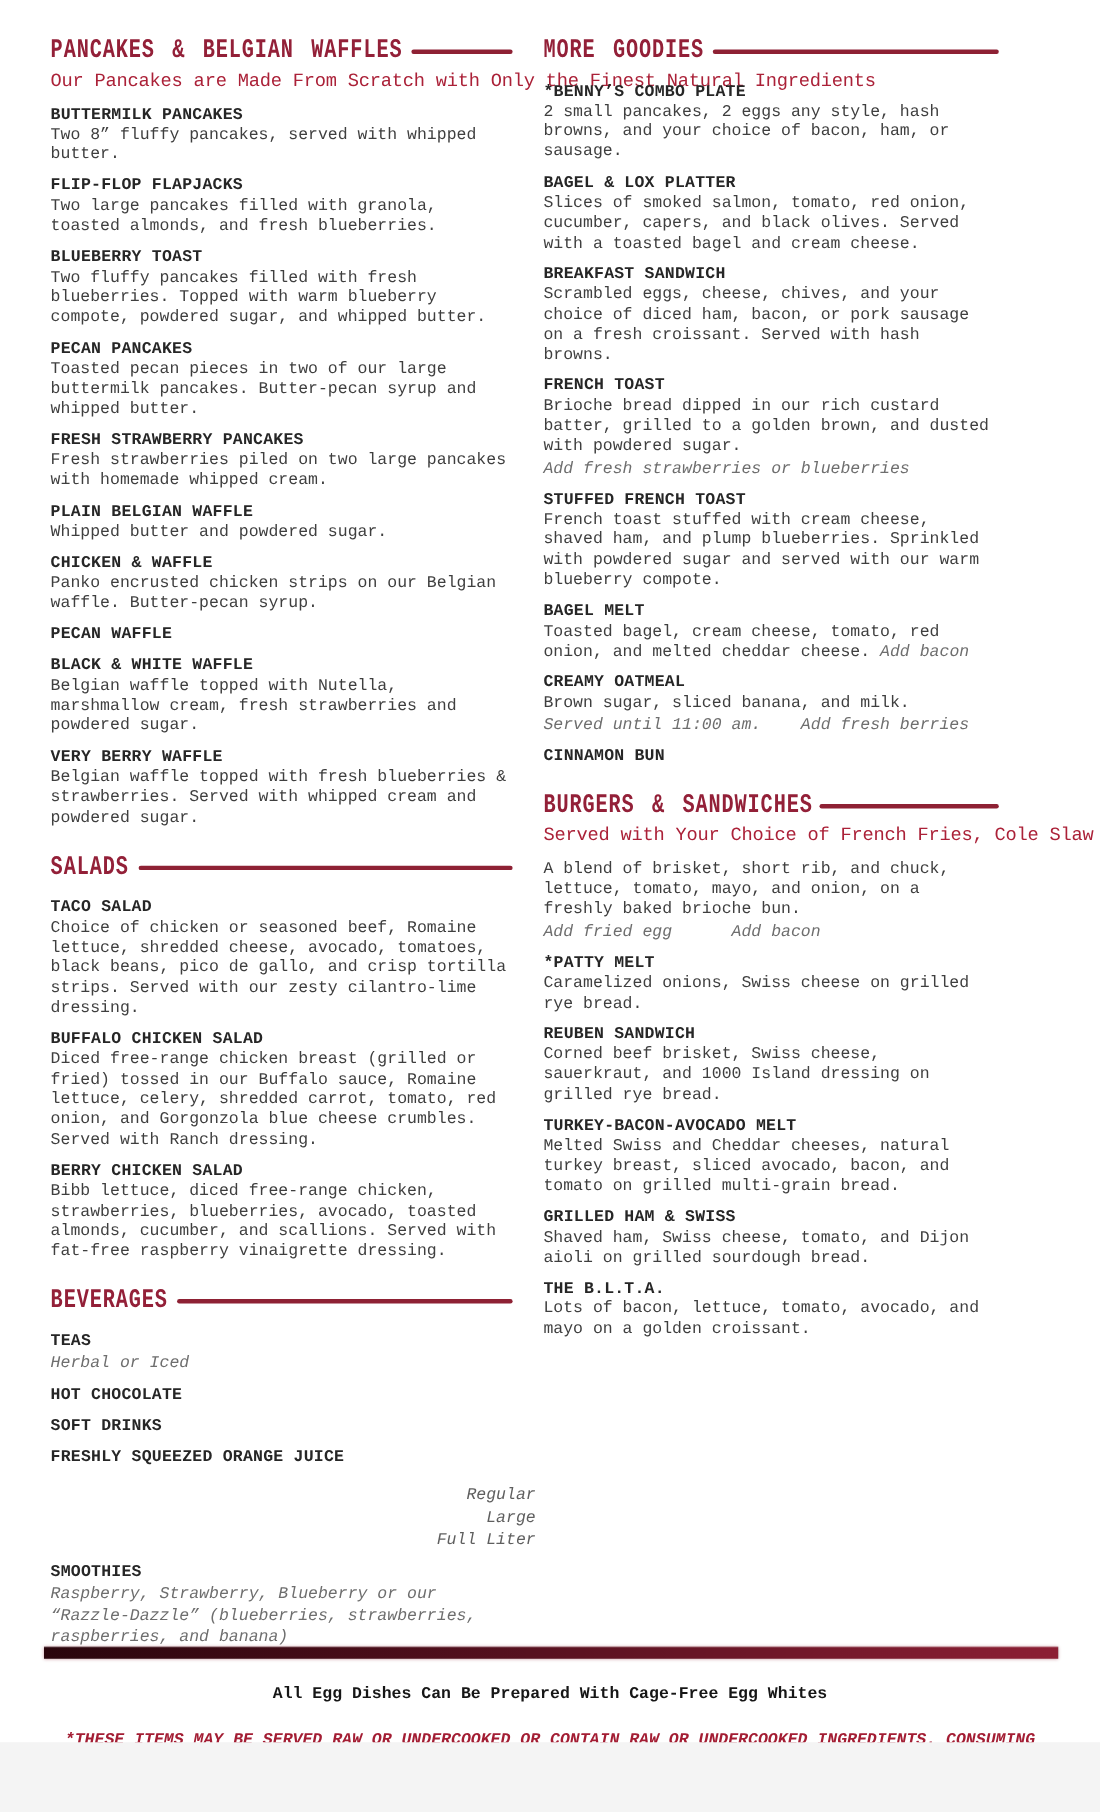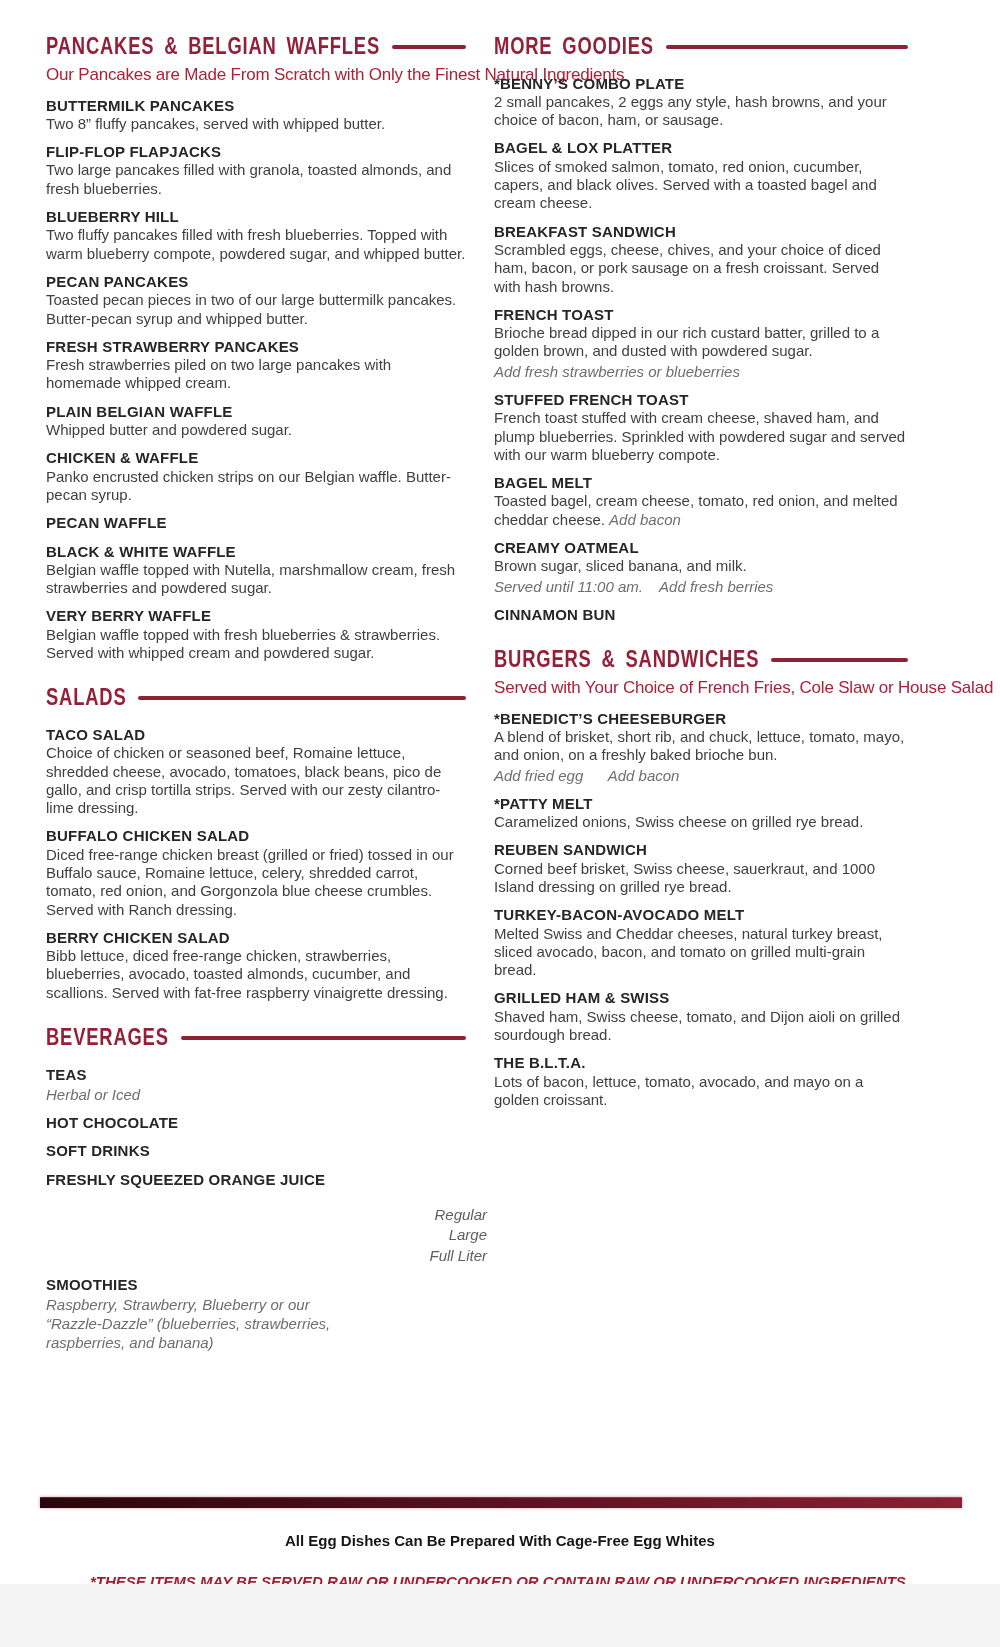--- a/index.html
+++ b/index.html
@@ -1,17 +1,17 @@
 <!DOCTYPE html>
 <html><head>
 <meta charset="utf-8">
 <style>
   html,body{margin:0;padding:0;background:#f4f4f4;}
   .page{position:relative;width:1000px;height:1584px;margin:0 auto;background:#ffffff;
-        font-family:Liberation Sans, sans-serif;overflow:hidden;color:#3F3F3F;}
+        font-family:Liberation Mono, monospace;overflow:hidden;color:#3F3F3F;}
   .col{position:absolute;top:33px;}
   .col-left{left:46px;width:420px;}
   .col-right{left:494px;width:414px;}
 
   .menu-section + .menu-section{margin-top:22px;}
   .sec-head{display:flex;align-items:center;margin-bottom:4px;}
   .sec-title{display:inline-block;font-weight:700;font-size:23px;line-height:1.2;
              letter-spacing:1px;word-spacing:5px;white-space:nowrap;
              transform:scale(0.8,1.06);transform-origin:0 55%;}
   .sec-rule{flex:1 1 auto;height:4px;margin-left:12px;border-radius:2px;}
@@ -50,21 +50,21 @@
         <div class="sec-sub" style="color: rgb(171, 33, 56);">Our Pancakes are Made From Scratch with Only the Finest Natural Ingredients</div>
         <div class="menu-item">
           <div class="item-name">BUTTERMILK PANCAKES</div>
           <div class="item-desc">Two 8” fluffy pancakes, served with whipped butter.</div>
         </div>
         <div class="menu-item">
           <div class="item-name">FLIP-FLOP FLAPJACKS</div>
           <div class="item-desc">Two large pancakes filled with granola, toasted almonds, and fresh blueberries.</div>
         </div>
         <div class="menu-item">
-          <div class="item-name">BLUEBERRY HILL</div>
+          <div class="item-name">BLUEBERRY TOAST</div>
           <div class="item-desc">Two fluffy pancakes filled with fresh blueberries. Topped with warm blueberry compote, powdered sugar, and whipped butter.</div>
         </div>
         <div class="menu-item">
           <div class="item-name">PECAN PANCAKES</div>
           <div class="item-desc">Toasted pecan pieces in two of our large buttermilk pancakes. Butter-pecan syrup and whipped butter.</div>
         </div>
         <div class="menu-item">
           <div class="item-name">FRESH STRAWBERRY PANCAKES</div>
           <div class="item-desc">Fresh strawberries piled on two large pancakes with homemade whipped cream.</div>
         </div>
@@ -175,21 +175,20 @@
           <div class="item-name">CINNAMON BUN</div>
         </div>
       </section>
       <section class="menu-section">
         <div class="sec-head">
           <span class="sec-title" style="color: rgb(147, 32, 56); margin-right: -66.7375px;">BURGERS &amp; SANDWICHES</span>
           <span class="sec-rule" style="background: rgb(142, 33, 52);"></span>
         </div>
         <div class="sec-sub" style="color: rgb(171, 33, 56);">Served with Your Choice of French Fries, Cole Slaw or House Salad</div>
         <div class="menu-item">
-          <div class="item-name">*BENEDICT’S CHEESEBURGER</div>
           <div class="item-desc">A blend of brisket, short rib, and chuck, lettuce, tomato, mayo, and onion, on a freshly baked brioche bun.</div>
           <div class="item-note">Add fried egg      Add bacon</div>
         </div>
         <div class="menu-item">
           <div class="item-name">*PATTY MELT</div>
           <div class="item-desc">Caramelized onions, Swiss cheese on grilled rye bread.</div>
         </div>
         <div class="menu-item">
           <div class="item-name">REUBEN SANDWICH</div>
           <div class="item-desc">Corned beef brisket, Swiss cheese, sauerkraut, and 1000 Island dressing on grilled rye bread.</div>

